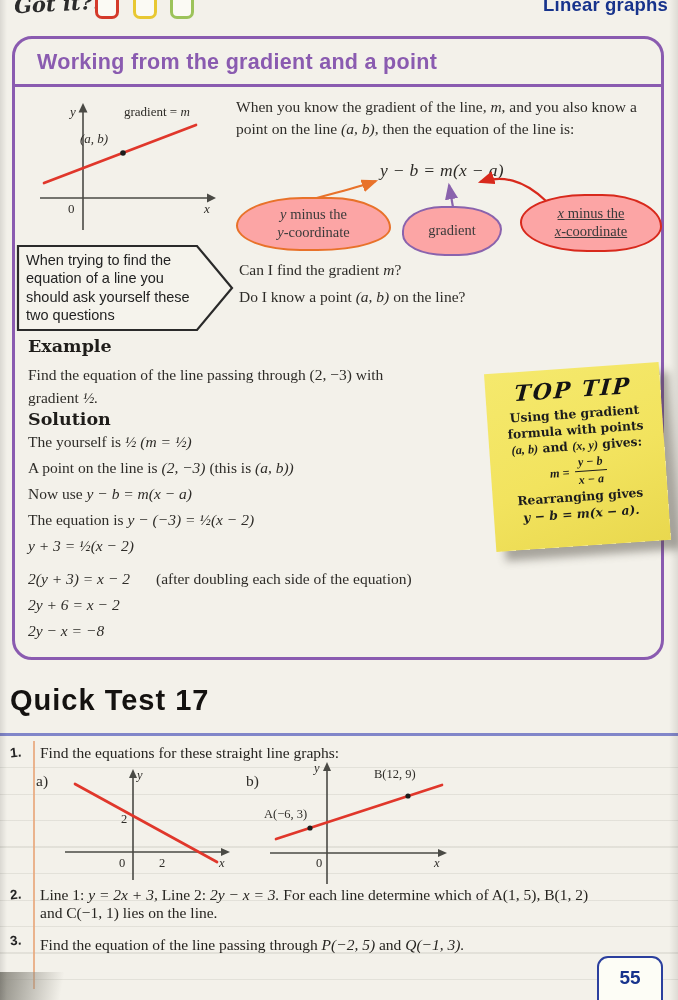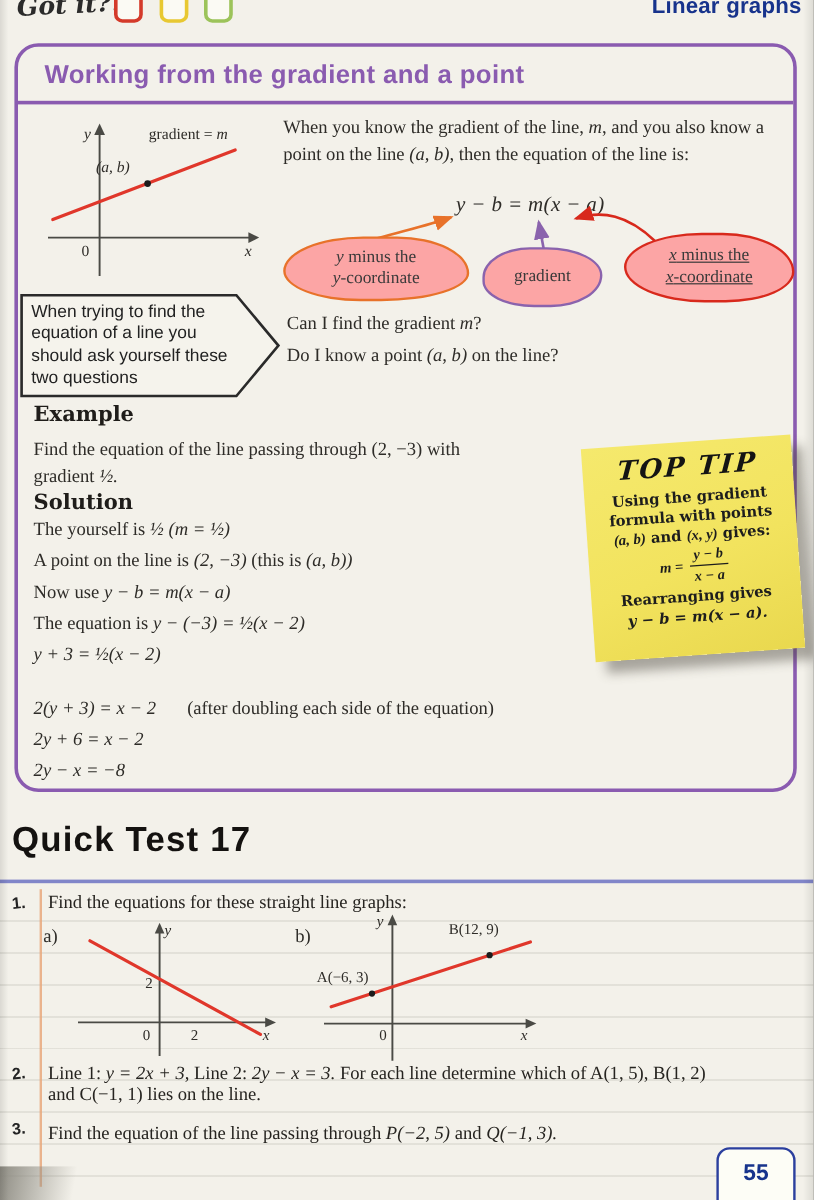--- a/index.html
+++ b/index.html
@@ -71,21 +71,21 @@
     font-family:"Liberation Sans", sans-serif; font-size:14.5px; line-height:1.26; color:#222; }
   .speech-text span { display:block; }
   .q-line { font-size:15.5px; color:#2e2c28; }
 
   .h-bold { font-family:"DejaVu Serif", serif; font-weight:bold; font-size:17.5px; color:#1f1d1a; }
   .body-text { font-size:15.5px; line-height:1.5; }
   .blk { display:block; }
 
   .steps { left:28px; top:433px; width:470px; }
   .step { height:26px; font-size:15.5px; white-space:nowrap; }
-  .step:nth-child(6) { margin-top:19px; }
+  .step:nth-child(6) { margin-top:7px; }
   .step .note { margin-left:26px; font-family:"Liberation Serif", serif; }
 
   
   .note-wrap { left:490px; top:368px; width:175px; height:178px;
     background:linear-gradient(160deg, #f5e96d 0%, var(--note_yellow, #f2e35e) 55%, #e9d84e 100%);
     transform:rotate(-4deg); box-shadow:9px 10px 9px rgba(75,72,62,0.45);
     padding-top:8px; }
   .tt-head { text-align:center; font-family:"DejaVu Serif", serif; font-weight:bold;
     font-style:italic; font-size:22px; letter-spacing:2px; color:#141414;
     transform:skewX(-8deg); margin-bottom:4px; }

